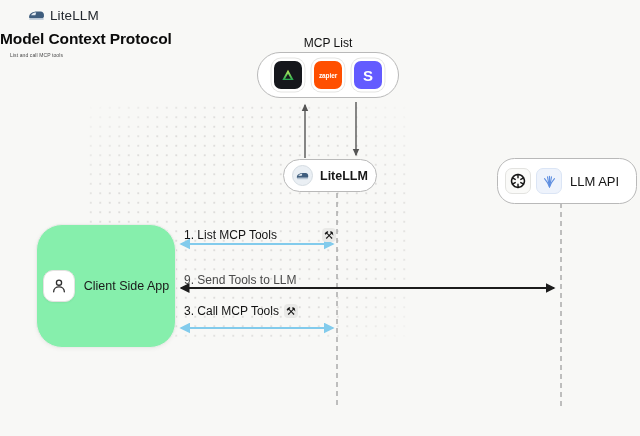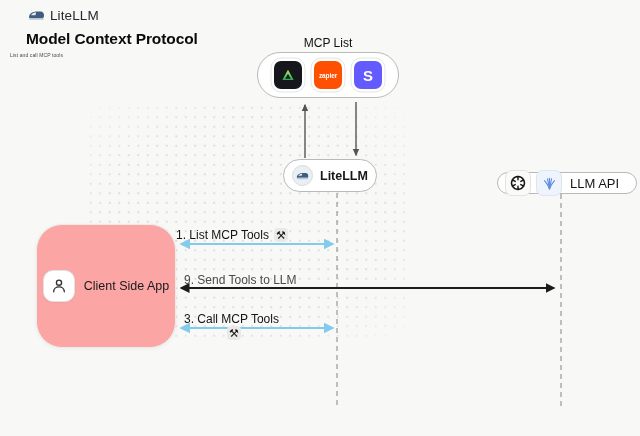--- a/index.html
+++ b/index.html
@@ -12,21 +12,21 @@
   .dotgrid {
     position: absolute; left: 86px; top: 103px; width: 320px; height: 240px;
     background-image: radial-gradient(circle, #dedddb 1px, transparent 1.3px);
     background-size: 9.5px 9.5px;
     -webkit-mask-image: radial-gradient(ellipse at center, #000 62%, rgba(0,0,0,.35) 88%, transparent 100%);
     mask-image: radial-gradient(ellipse at center, #000 62%, rgba(0,0,0,.35) 88%, transparent 100%);
   }
   
   .brand { position: absolute; left: 28px; top: 8px; display: flex; align-items: center; gap: 5px; cursor: pointer; }
   .brand-text { font-size: 13.5px; font-weight: 500; color: #24292f; letter-spacing: .1px; }
-  .title { position: absolute; left: 26px; top: 30px; font-size: 15.5px; font-weight: 700; color: #0b0b0b; letter-spacing: -.1px; }
+  .title { position: absolute; left: 0; top: 30px; font-size: 15.5px; font-weight: 700; color: #0b0b0b; letter-spacing: -.1px; }
   .subtitle { position: absolute; left: 10px; top: 52px; font-size: 5px; color: #4a4a4a; letter-spacing: .1px; }
   
   .mcp-label { position: absolute; left: 257px; top: 36px; width: 142px; text-align: center; font-size: 12px; font-weight: 500; color: #111; }
   .mcp-box {
     position: absolute; left: 257px; top: 52px; width: 142px; height: 46px;
     background: #fff; border: 1.2px solid #b9b9b9; border-radius: 23px;
     display: flex; align-items: center; justify-content: center; gap: 12px;
   }
   .tool { width: 28px; height: 28px; border-radius: 7px; display: flex; align-items: center; justify-content: center;
     box-shadow: 0 0 0 2.5px #fff, 0 0 0 3.4px #e4e4e2; }
@@ -34,39 +34,39 @@
   .tool-zapier { background: #ff4f00; }
   .tool-stripe { background: #635bff; }
   .zapier-word { color: #fff; font-size: 6.5px; font-weight: 700; letter-spacing: -.1px; }
   .stripe-s { color: #fff; font-size: 15px; font-weight: 700; }
   
   .node-pill { position: absolute; background: #fff; border: 1.2px solid #b9b9b9; display: flex; align-items: center; }
   .node-litellm { left: 283px; top: 159px; width: 94px; height: 33px; border-radius: 16.5px; gap: 7px; padding-left: 8px; }
   .litellm-circle { width: 21px; height: 21px; border-radius: 50%; background: #eaeff4; border: 1px solid #d5dce2;
     display: flex; align-items: center; justify-content: center; }
   .node-label { font-size: 12.5px; font-weight: 600; color: #181818; }
-  .node-llmapi { left: 497px; top: 172px; width: 140px; height: 22px; border-radius: 17.5px; gap: 5px; padding-left: 7px; }
+  .node-llmapi { left: 497px; top: 158px; width: 140px; height: 46px; border-radius: 17.5px; gap: 5px; padding-left: 7px; }
   .sq-icon { width: 26px; height: 26px; border-radius: 7px; display: flex; align-items: center; justify-content: center; }
   .sq-openai { background: #fafaf8; border: 1px solid #e3e3e0; }
   .sq-fan { background: #eef3fc; border: 1px solid #dbe5f5; }
   .llmapi-label { font-size: 13px; font-weight: 500; color: #161616; margin-left: 3px; }
   .client-box {
     position: absolute; left: 36px; top: 224px; width: 140px; height: 124px;
-    background: #fca5a5; border: 1.5px solid #ececea; border-radius: 26px;
+    background: #86efac; border: 1.5px solid #ececea; border-radius: 26px;
     box-shadow: 0 1px 4px rgba(0,0,0,.05);
     display: flex; align-items: center; justify-content: center; gap: 9px;
   }
   .person-sq { width: 32px; height: 32px; border-radius: 10px; border: 1px solid #e3e3e1; background: #fff;
     box-shadow: 0 1px 2px rgba(0,0,0,.05); display: flex; align-items: center; justify-content: center; flex: 0 0 auto; }
   .client-label { font-size: 12.5px; font-weight: 500; color: #1a1a1a; }
   
   .flow-label { position: absolute; font-size: 12px; font-weight: 500; display: flex; align-items: center; }
-  .flow-1 { left: 176px; top: 228px; color: #141414; }
+  .flow-1 { left: 184px; top: 228px; color: #141414; gap: 40px; }
   .flow-2 { left: 184px; top: 273px; color: #4a4a4a; }
-  .flow-3 { left: 184px; top: 312px; color: #141414; flex-direction: column; }
+  .flow-3 { left: 184px; top: 304px; color: #141414; }
   .tool-chip { display: inline-flex; align-items: center; justify-content: center; margin-left: 5px;
     height: 14px; min-width: 14px; padding: 0 2px; background: #e9e9e7; border-radius: 4px;
     font-size: 11px; line-height: 1; color: #111; }
   .overlay { position: absolute; left: 0; top: 0; pointer-events: none; }
 </style>
 </head>
 <body>
 
 <div class="canvas">
 

